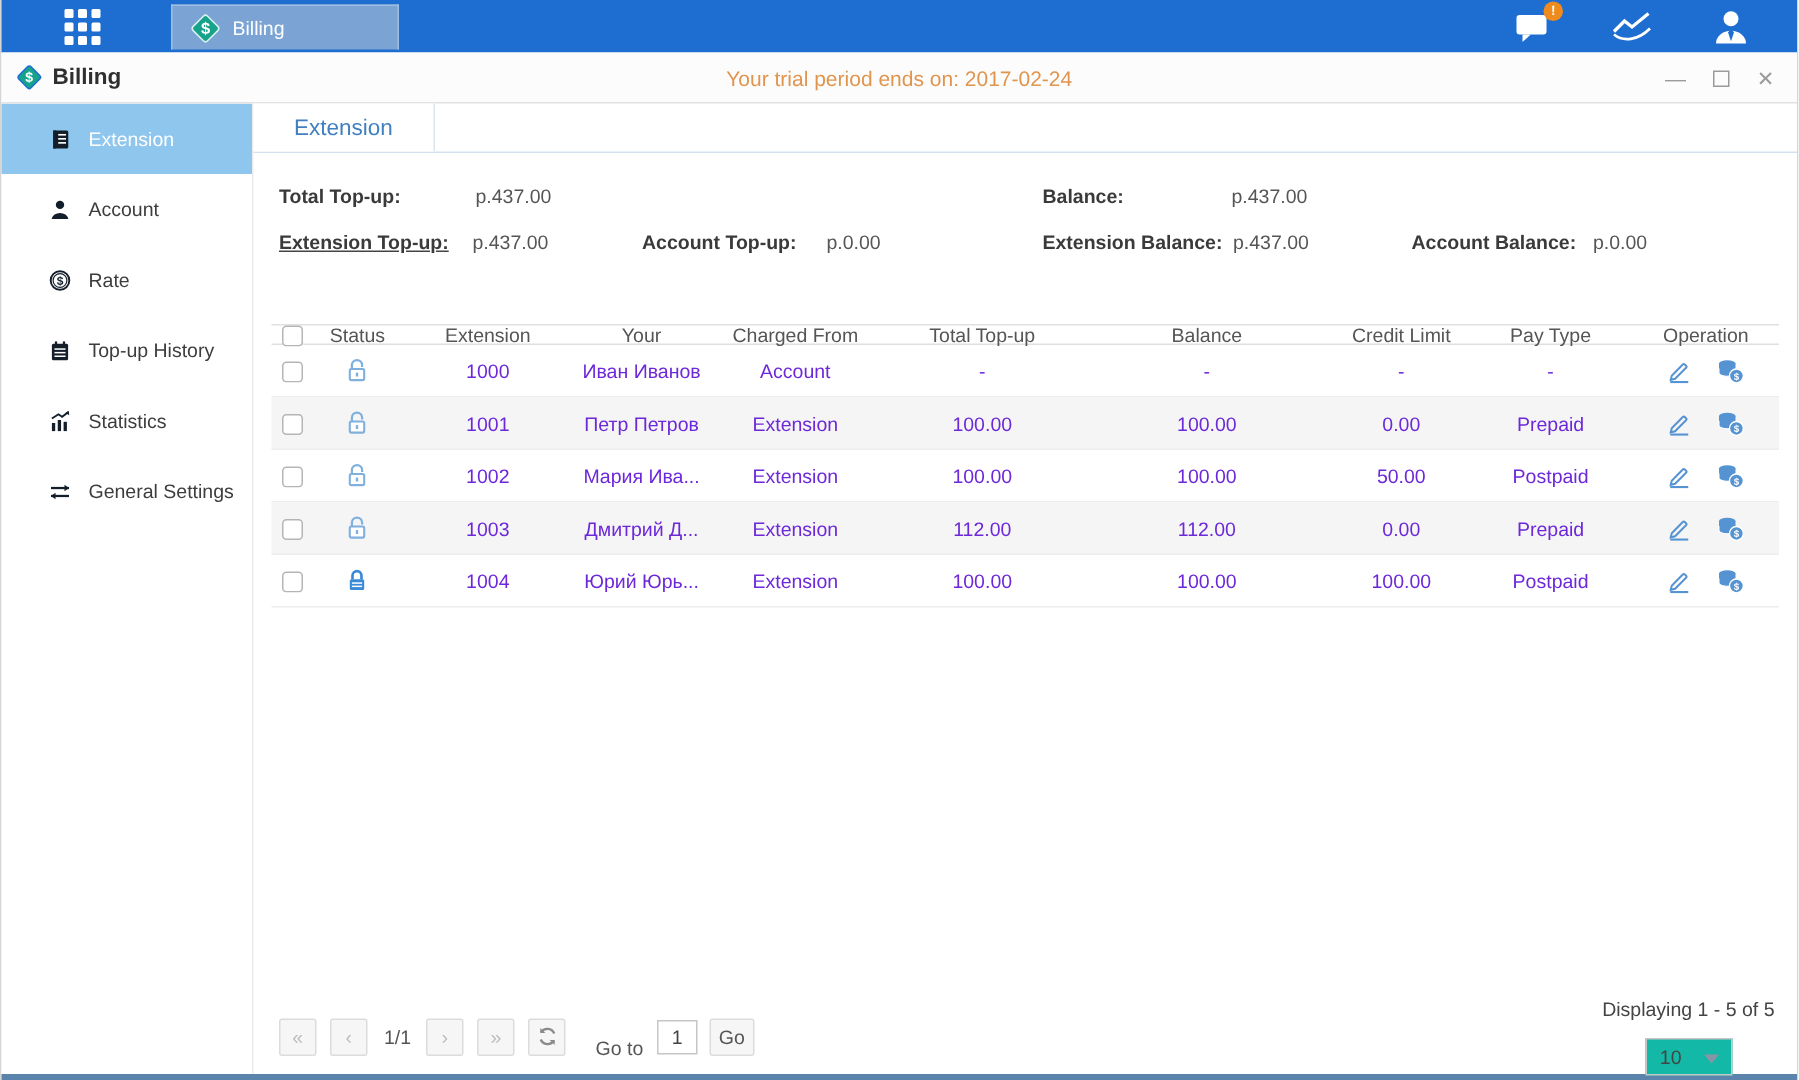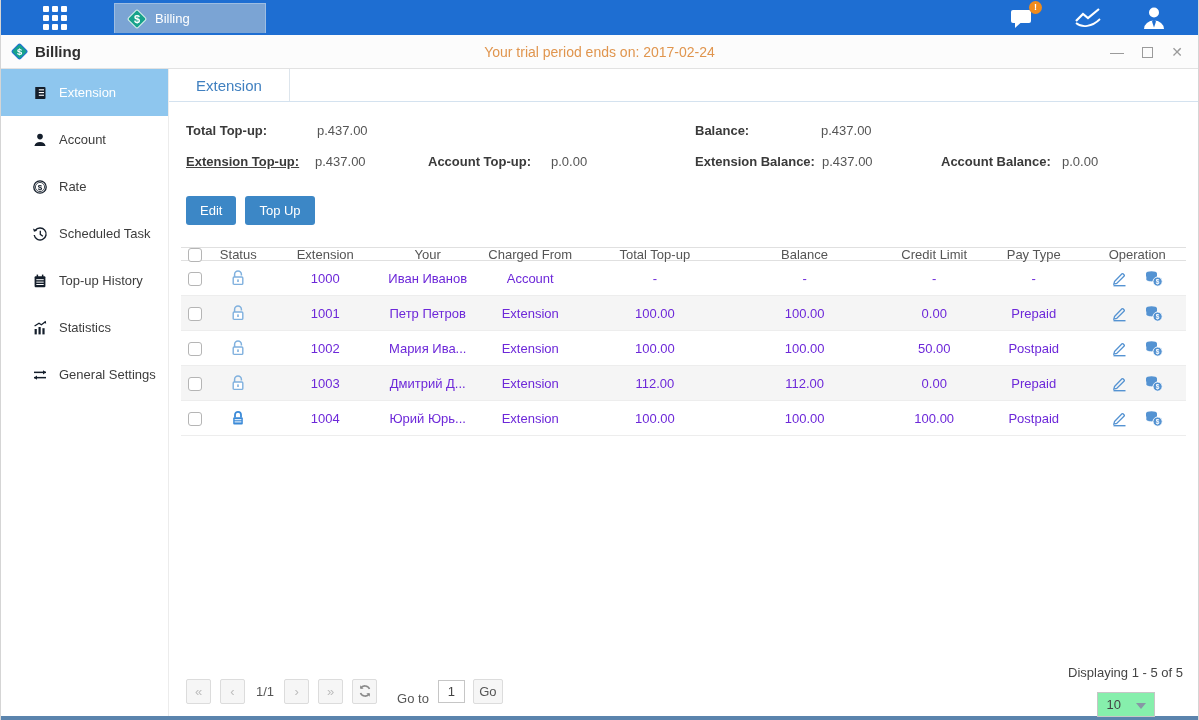--- a/index.html
+++ b/index.html
@@ -74,21 +74,21 @@
   .op-icon { display:inline-flex; cursor:pointer; }
 
   
   .footer { margin-top:auto; flex:0 0 auto; height:42px; display:flex; align-items:center; padding:0 3px 8px 5px; }
   .pg-btn { width:25px; height:25px; background:#f6f6f6; border:1px solid #dcdcdc; border-radius:2px; display:flex; align-items:center; justify-content:center; color:#bdbdbd; font-size:13px; cursor:pointer; margin-right:9px; }
   .pg-num { color:#555; margin:0 10px 0 2px; }
   .pg-goto { color:#555; margin:15px 9px 0 11px; }
   .pg-input { width:27px; height:23px; border:1px solid #c6c6c6; text-align:center; font-size:13px; font-family:"Liberation Sans",sans-serif; color:#444; margin-right:8px; }
   .footer-right { margin-left:auto; display:flex; align-items:center; gap:12px;flex-direction:column; }
   .displaying { color:#444; }
-  .pagesize { width:58px; height:25px; border:1px solid #c6c6c6; background:#86efac; display:flex; align-items:center; padding-left:9px; position:relative; cursor:pointer; color:#444; }
+  .pagesize { width:58px; height:25px; border:1px solid #c6c6c6; background:#14b8a6; display:flex; align-items:center; padding-left:9px; position:relative; cursor:pointer; color:#444; }
   .caret { position:absolute; right:8px; top:10px; width:0; height:0; border-left:5px solid transparent; border-right:5px solid transparent; border-top:6px solid #8796a5; }
 
   .bottom-strip { height:4px; background:#5b84ad; flex:0 0 auto; }
 </style>
 </head>
 <body>
 
 <div class="app">
 
   <div class="topbar">
@@ -177,28 +177,20 @@
       <div class="side-item">
         <svg width="16" height="16" viewBox="0 0 16 16">
           <circle cx="8" cy="8" r="6.2" fill="none" stroke="#141e2b" stroke-width="1.3"></circle>
           <circle cx="8" cy="8" r="4.6" fill="none" stroke="#141e2b" stroke-width="0.8"></circle>
           <text x="8" y="11" text-anchor="middle" font-size="8" font-weight="bold" fill="#141e2b" font-family="Liberation Sans, sans-serif">$</text>
         </svg>
         <span>Rate</span>
       </div>
       <div class="side-item">
         <svg width="16" height="16" viewBox="0 0 16 16">
-          <path d="M3.2 4.5 a6 6 0 1 1 -1 4.5" fill="none" stroke="#141e2b" stroke-width="1.4"></path>
-          <path d="M1 2.5 l1 3.2 3.2 -1 z" fill="#141e2b"></path>
-          <path d="M8.3 4.8 v3.6 l2.6 1.8" fill="none" stroke="#141e2b" stroke-width="1.3"></path>
-        </svg>
-        <span>Scheduled Task</span>
-      </div>
-      <div class="side-item">
-        <svg width="16" height="16" viewBox="0 0 16 16">
           <rect x="2.6" y="3.2" width="10.8" height="11" rx="1" fill="#141e2b"></rect>
           <rect x="4.6" y="1.6" width="1.5" height="3" fill="#141e2b"></rect>
           <rect x="9.9" y="1.6" width="1.5" height="3" fill="#141e2b"></rect>
           <rect x="4.3" y="6.2" width="7.4" height="1" fill="#fff"></rect>
           <rect x="4.3" y="8.6" width="7.4" height="1" fill="#fff"></rect>
           <rect x="4.3" y="11" width="7.4" height="1" fill="#fff"></rect>
         </svg>
         <span>Top-up History</span>
       </div>
       <div class="side-item">
@@ -264,24 +256,20 @@
             <span class="sum-value">p.437.00</span>
           </div>
           <div class="sum-pair" style="left:760px; top:52px;">
             <span class="sum-label">Account Balance:</span>
           </div>
           <div class="sum-pair" style="left:881px; top:52px;">
             <span class="sum-value">p.0.00</span>
           </div>
         </div>
 
-        <div class="actions">
-          <button class="btn">Edit</button>
-          <button class="btn">Top Up</button>
-        </div>
 
         <div class="table">
           <div class="thead">
             <div class="cell c-check"><span class="checkbox"></span></div>
             <div class="cell c-status">Status</div>
             <div class="cell c-ext">Extension</div>
             <div class="cell c-name">Your</div>
             <div class="cell c-charged">Charged From</div>
             <div class="cell c-topup">Total Top-up</div>
             <div class="cell c-balance">Balance</div>

